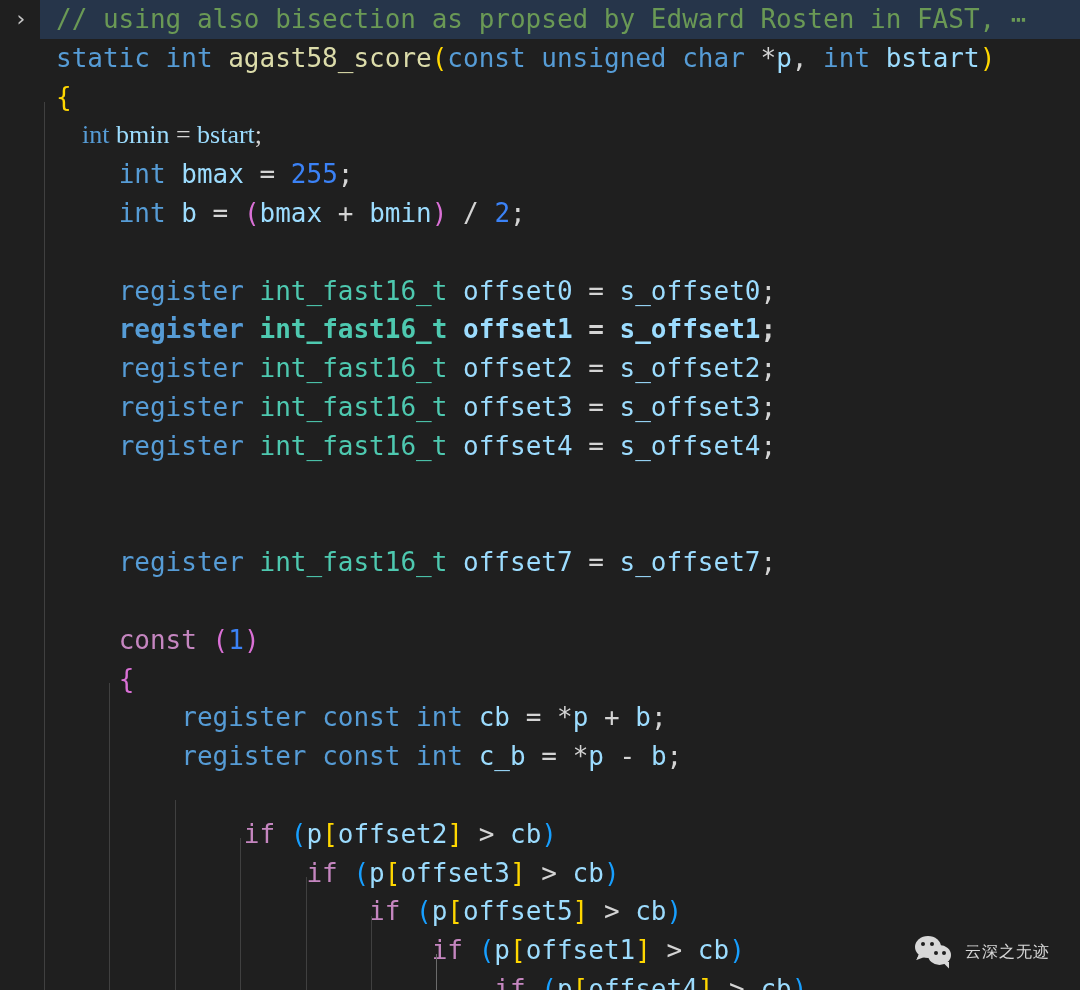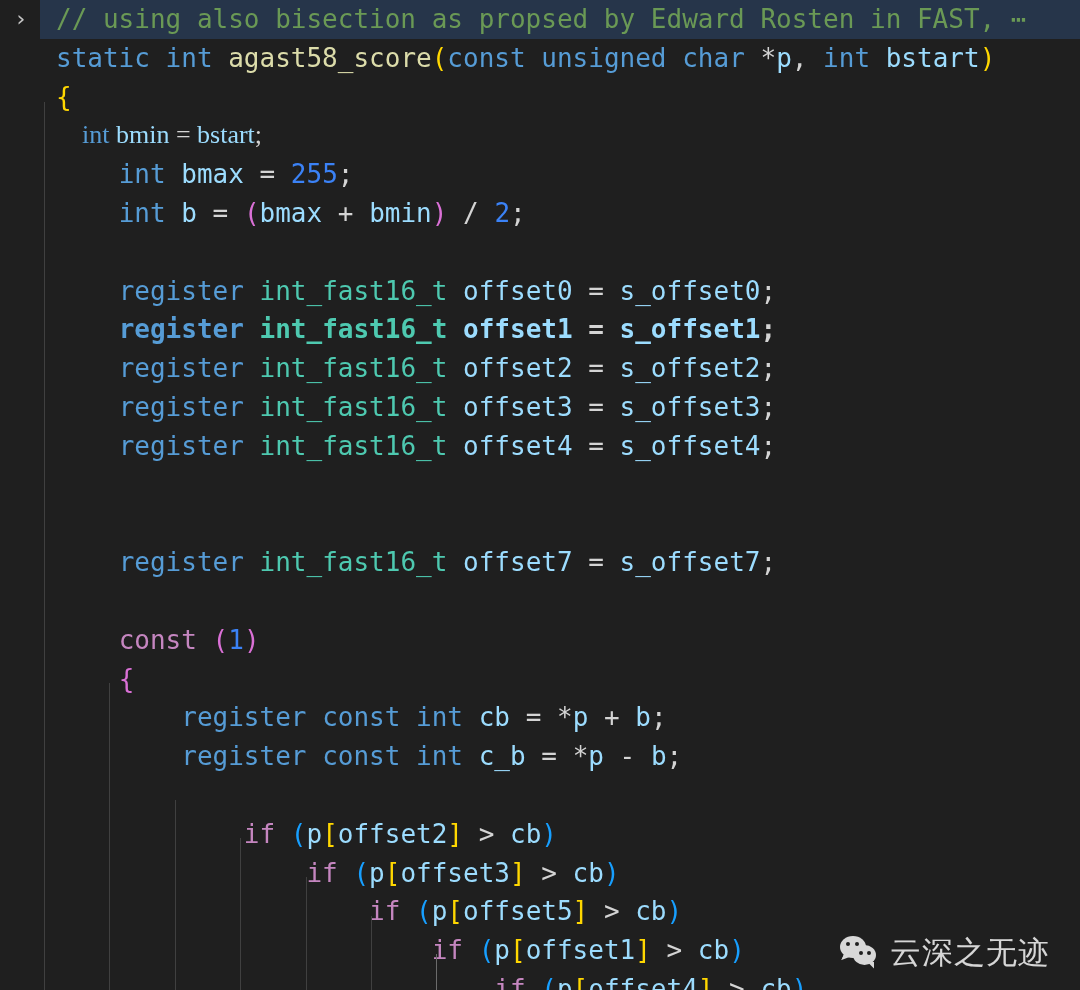--- a/index.html
+++ b/index.html
@@ -145,21 +145,21 @@
   }
   #watermark .eye {
     position:absolute;
     background:#1f1f1f;
     border-radius:50%;
     width:4px; height:4px;
   }
   #watermark .wm-text {
     color:#e6e6e6;
     font-family:"DejaVu Sans", sans-serif;
-    font-size:31px;
+    font-size:16px;
     letter-spacing:1px;
     white-space:nowrap;
   }
 </style>
 </head>
 <body>
 
 <div id="editor">
 
   <div id="guides">

